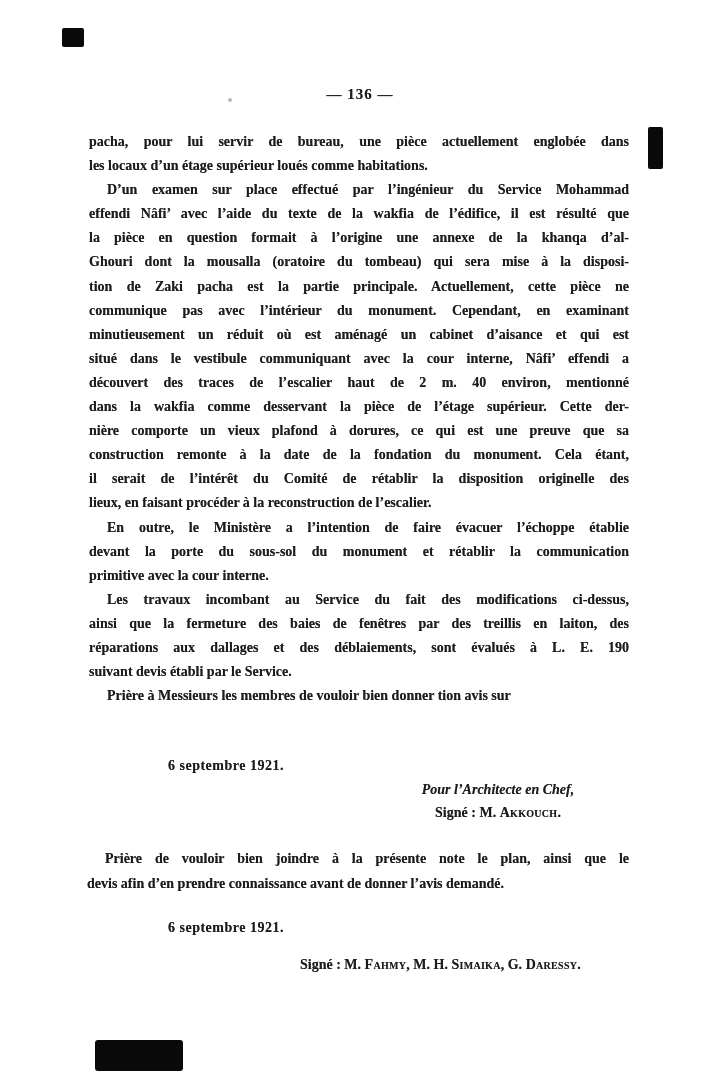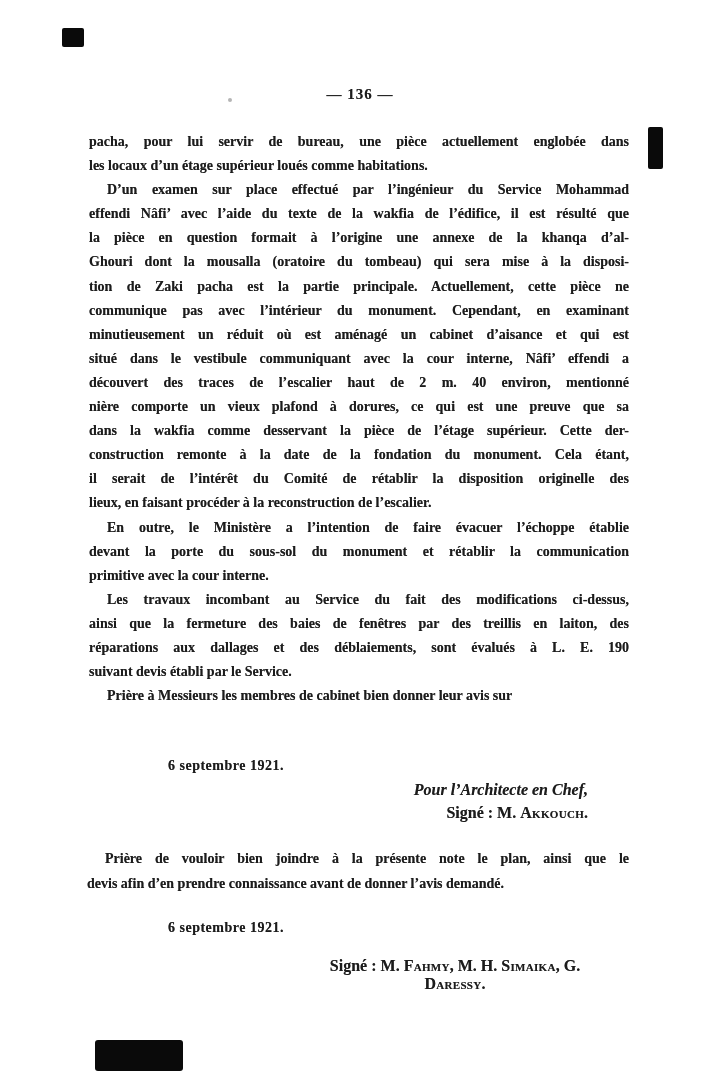--- a/index.html
+++ b/index.html
@@ -35,38 +35,37 @@
     left: 130px;
     font-size: 14px;
     letter-spacing: 0.5px;
     margin-left: 38px;
   }
   .date1 { top: 758px; }
   .date2 { top: 920px; }
   .sigblock {
     position: absolute;
     left: 408px; top: 778px; width: 180px;
-    text-align: right;
-    font-size: 16px;
+    text-align: center;
+    font-size: 14px;
     line-height: 23px;
   }
   .role { font-style: italic; }
   .smallcaps { font-variant: small-caps; letter-spacing: 0.3px; }
   .postscript {
     position: absolute;
     left: 87px; top: 847px; width: 542px;
     font-size: 14px;
     line-height: 24.5px;
   }
   .postscript .line:first-child { text-indent: 14px; }
   .sig2 {
     position: absolute;
     left: 300px; top: 957px; width: 310px;
-    text-align: center;
-    font-size: 16px;
+    font-size: 14px;
   }
   .artifact { position: absolute; background: #0a0a0a; }
   .blot-tl { left: 62px; top: 28px; width: 22px; height: 19px; border-radius: 2px; }
   .blot-r  { left: 648px; top: 127px; width: 15px; height: 42px; border-radius: 2px; }
   .blot-b  { left: 95px; top: 1040px; width: 88px; height: 31px; border-radius: 3px; }
   .speck {
     position: absolute;
     left: 228px; top: 98px; width: 4px; height: 4px;
     background: #b5b5b5; border-radius: 50%;
   }
@@ -91,39 +90,39 @@
     <div class="para indent">
         <div class="line">D’un examen sur place effectué par l’ingénieur du Service Mohammad</div>
         <div class="line">effendi Nâfi’ avec l’aide du texte de la wakfia de l’édifice, il est résulté que</div>
         <div class="line">la pièce en question formait à l’origine une annexe de la khanqa d’al-</div>
         <div class="line">Ghouri dont la mousalla (oratoire du tombeau) qui sera mise à la disposi-</div>
         <div class="line">tion de Zaki pacha est la partie principale. Actuellement, cette pièce ne</div>
         <div class="line">communique pas avec l’intérieur du monument. Cependant, en examinant</div>
         <div class="line">minutieusement un réduit où est aménagé un cabinet d’aisance et qui est</div>
         <div class="line">situé dans le vestibule communiquant avec la cour interne, Nâfi’ effendi a</div>
         <div class="line">découvert des traces de l’escalier haut de 2 m. 40 environ, mentionné</div>
+        <div class="line">dans la wakfia comme desservant la pièce de l’étage supérieur. Cette der-</div>
         <div class="line">nière comporte un vieux plafond à dorures, ce qui est une preuve que sa</div>
-        <div class="line">dans la wakfia comme desservant la pièce de l’étage supérieur. Cette der-</div>
         <div class="line">construction remonte à la date de la fondation du monument. Cela étant,</div>
         <div class="line">il serait de l’intérêt du Comité de rétablir la disposition originelle des</div>
         <div class="line">lieux, en faisant procéder à la reconstruction de l’escalier.</div>
       </div>
     <div class="para indent">
         <div class="line">En outre, le Ministère a l’intention de faire évacuer l’échoppe établie</div>
         <div class="line">devant la porte du sous-sol du monument et rétablir la communication</div>
         <div class="line">primitive avec la cour interne.</div>
       </div>
     <div class="para indent">
         <div class="line">Les travaux incombant au Service du fait des modifications ci-dessus,</div>
         <div class="line">ainsi que la fermeture des baies de fenêtres par des treillis en laiton, des</div>
         <div class="line">réparations aux dallages et des déblaiements, sont évalués à L. E. 190</div>
         <div class="line">suivant devis établi par le Service.</div>
       </div>
     <div class="para indent">
-        <div class="line">Prière à Messieurs les membres de cabinet bien donner leur avis sur</div>
+        <div class="line">Prière à Messieurs les membres de vouloir bien donner tion avis sur</div>
       </div>
   </div>
 
   <div class="date date1">6 septembre 1921.</div>
 
   <div class="sigblock">
     <div class="role">Pour l’Architecte en Chef,</div>
     <div class="signame"><span class="plain">Signé : M. </span><span class="smallcaps">Akkouch</span><span class="plain">.</span></div>
   </div>
 

